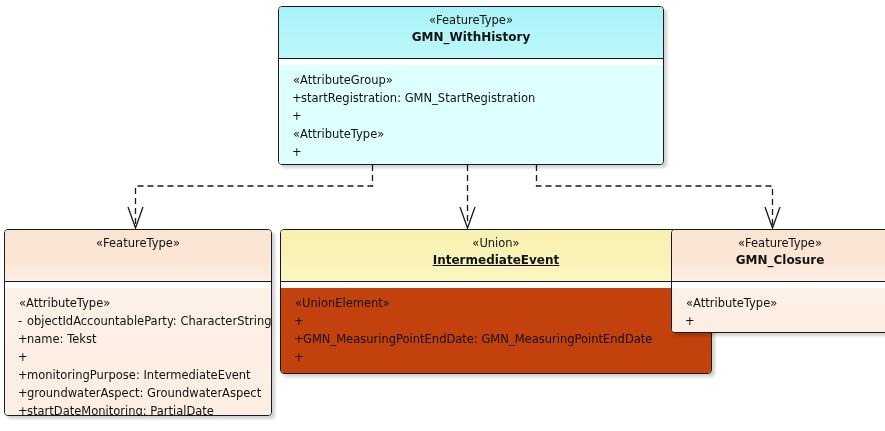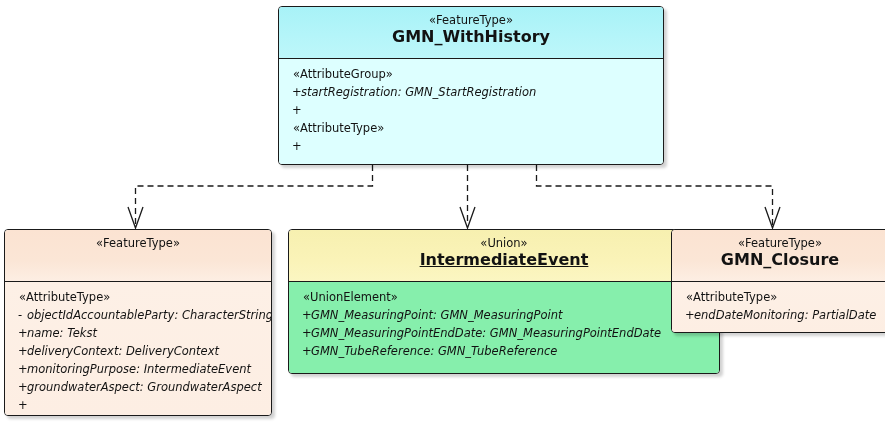--- a/index.html
+++ b/index.html
@@ -48,36 +48,37 @@
     white-space: nowrap;
     overflow: hidden;
   }
   .stereotype {
     font-size: 11.5px;
     color: #121212;
     line-height: 15px;
     display: block;
   }
   .classname {
-    font-size: 16px;
+    font-size: 12px;
     font-weight: bold;
     color: #121212;
     line-height: 16px;
     display: block;
     margin-top: 1px;
   }
   .classname.underline {
     text-decoration: underline;
   }
 
   .uml-body {
     box-sizing: border-box;
     padding-top: 6px;
     padding-bottom: 4px;
     overflow: hidden;
+    margin-top: 6px;
   }
 
   .group-label {
     font-size: 11.5px;
     color: #121212;
     line-height: 17px;
     padding-left: 14px;
     white-space: nowrap;
     margin-top: 1px;
   }
@@ -94,21 +95,20 @@
   .attr-vis {
     width: 22px;
     flex: 0 0 22px;
     text-align: left;
     padding-left: 13px;
     box-sizing: border-box;
     font-size: 11.5px;
   }
   .attr-text {
     white-space: nowrap;
-    font-style: italic;
   }
 
   
   #class-withhistory {
     left: 278px;
     top: 6px;
     width: 386px;
     height: 159px;
   }
   #class-withhistory .uml-header {
@@ -131,31 +131,31 @@
     background: linear-gradient(to bottom, #fbe3d2 0%, #fbe6d6 60%, #fdeee3 100%);
     height: 52px;
   }
   #class-startregistration .uml-body {
     background: linear-gradient(to bottom, #fdf0e6 0%, #fdeee3 100%);
     height: 133px;
   }
 
   
   #class-intermediateevent {
-    left: 288px;
+    left: 280px;
     top: 229px;
     width: 432px;
     height: 145px;
   }
   #class-intermediateevent .uml-header {
     background: linear-gradient(to bottom, #f7f0b0 0%, #faf3b8 60%, #fbf6c2 100%);
     height: 52px;
   }
   #class-intermediateevent .uml-body {
-    background: #86efac;
+    background: #c2410c;
     height: 91px;
   }
 
   
   #class-closure {
     left: 671px;
     top: 229px;
     width: 218px;
     height: 104px;
   }
@@ -221,65 +221,62 @@
       <div class="attr-row">
         <span class="attr-vis">-</span>
         <span class="attr-text">objectIdAccountableParty: CharacterString</span>
       </div>
       <div class="attr-row">
         <span class="attr-vis">+</span>
         <span class="attr-text">name: Tekst</span>
       </div>
       <div class="attr-row">
         <span class="attr-vis">+</span>
-        <span class="attr-text">deliveryContext: DeliveryContext</span>
       </div>
       <div class="attr-row">
         <span class="attr-vis">+</span>
         <span class="attr-text">monitoringPurpose: IntermediateEvent</span>
       </div>
       <div class="attr-row">
         <span class="attr-vis">+</span>
         <span class="attr-text">groundwaterAspect: GroundwaterAspect</span>
       </div>
       <div class="attr-row">
         <span class="attr-vis">+</span>
+        <span class="attr-text">startDateMonitoring: PartialDate</span>
       </div>
     </div>
   </div>
 
   <div class="uml-class" id="class-intermediateevent">
     <div class="uml-header">
       <span class="stereotype">«Union»</span>
       <span class="classname underline">IntermediateEvent</span>
     </div>
     <div class="uml-body">
       <div class="group-label">«UnionElement»</div>
       <div class="attr-row">
         <span class="attr-vis">+</span>
-        <span class="attr-text">GMN_MeasuringPoint: GMN_MeasuringPoint</span>
       </div>
       <div class="attr-row">
         <span class="attr-vis">+</span>
         <span class="attr-text">GMN_MeasuringPointEndDate: GMN_MeasuringPointEndDate</span>
       </div>
       <div class="attr-row">
         <span class="attr-vis">+</span>
-        <span class="attr-text">GMN_TubeReference: GMN_TubeReference</span>
       </div>
     </div>
   </div>
 
   <div class="uml-class" id="class-closure">
     <div class="uml-header">
       <span class="stereotype">«FeatureType»</span>
       <span class="classname">GMN_Closure</span>
     </div>
     <div class="uml-body">
       <div class="group-label">«AttributeType»</div>
       <div class="attr-row">
         <span class="attr-vis">+</span>
-        <span class="attr-text">endDateMonitoring: PartialDate</span>
       </div>
     </div>
   </div>
 
 </div>
 
 </body></html>

